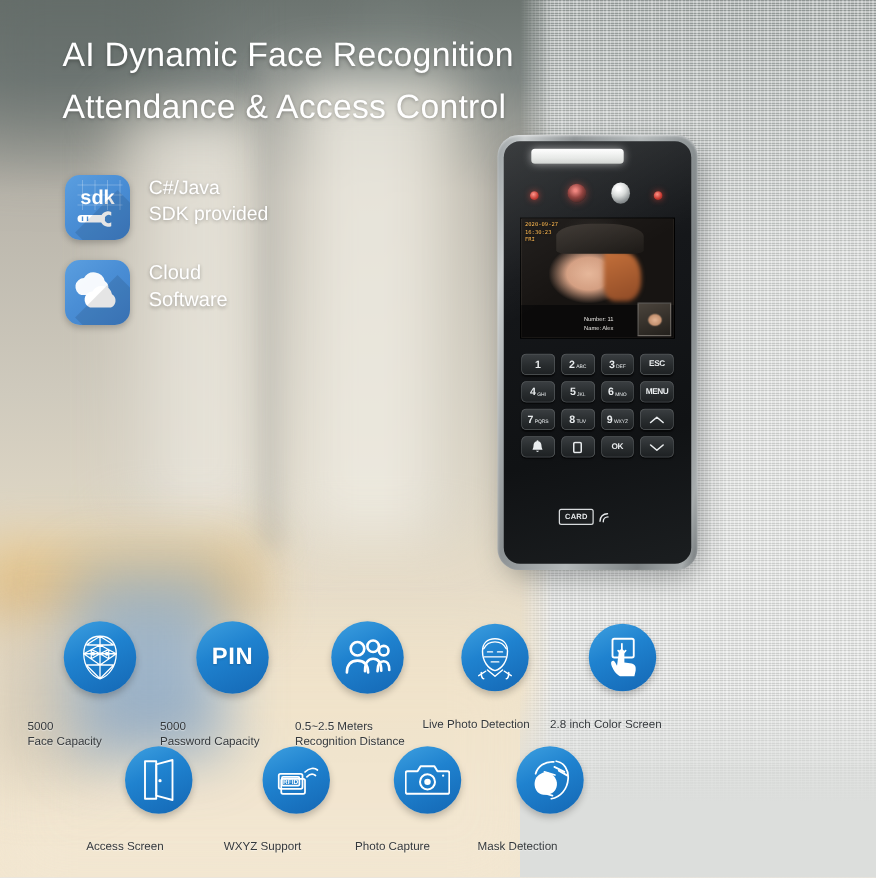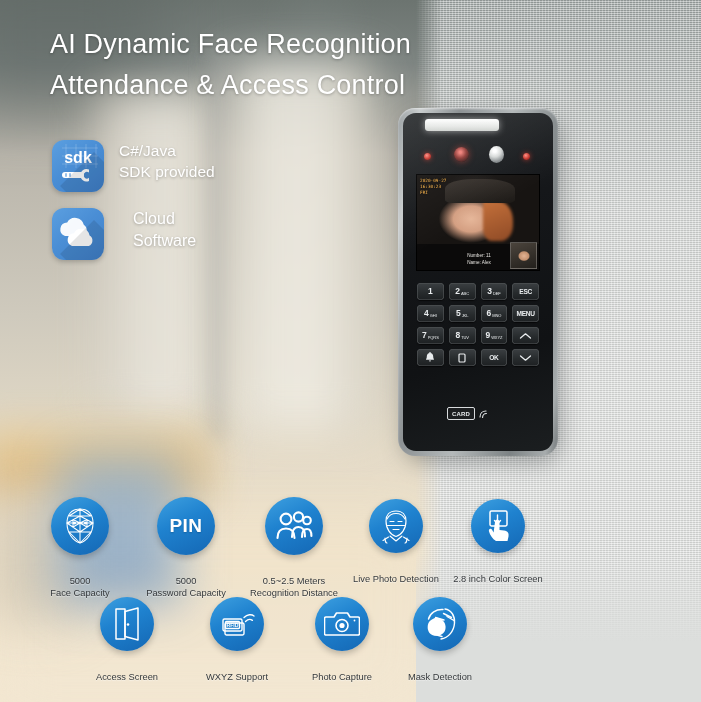--- a/index.html
+++ b/index.html
@@ -109,21 +109,21 @@
     content: ""; position: absolute; right: -14px; bottom: -18px;
     width: 48px; height: 48px; transform: rotate(45deg);
     background: rgba(0,0,0,.10);
   }
   .sw-ico svg { position: relative; display: block; }
   .sw-text {
     color: #ffffff; font-size: 15.5px; line-height: 21px;
     white-space: pre-line;
     text-shadow: 0 1px 3px rgba(0,0,0,.30);
   }
-  .sw-badge.cloud .sw-text { font-size: 16px; line-height: 22px; margin-left: 14px; }
+  .sw-badge.cloud .sw-text { font-size: 16px; line-height: 22px; }
 
   
   .device {
     position: absolute; left: 398px; top: 108px;
     width: 160px; height: 348px;
   }
   .device-shadow {
     position: absolute; left: 6px; top: 10px; width: 156px; height: 344px;
     border-radius: 20px;
     background: rgba(40,45,48,.38);
@@ -266,21 +266,20 @@
     content: ""; position: absolute; left: 4px; top: 4px;
     width: 100%; height: 100%;
     border: 1px solid rgba(216,219,221,.75); border-radius: 2px;
     z-index: -1;
   }
 
   
   .feature {
     position: absolute;
     width: 116px;
-    text-align: center;
   }
   .f-circle {
     width: 58px; height: 58px; border-radius: 50%;
     margin: 0 auto;
     background: linear-gradient(155deg, #3ea0e0 0%, #1f82cf 42%, #1467b4 100%);
     box-shadow: 0 3px 6px rgba(0,0,0,.22);
     display: flex; align-items: center; justify-content: center;
   }
   .f-circle.sm { width: 54px; height: 54px; }
   .f-label {

